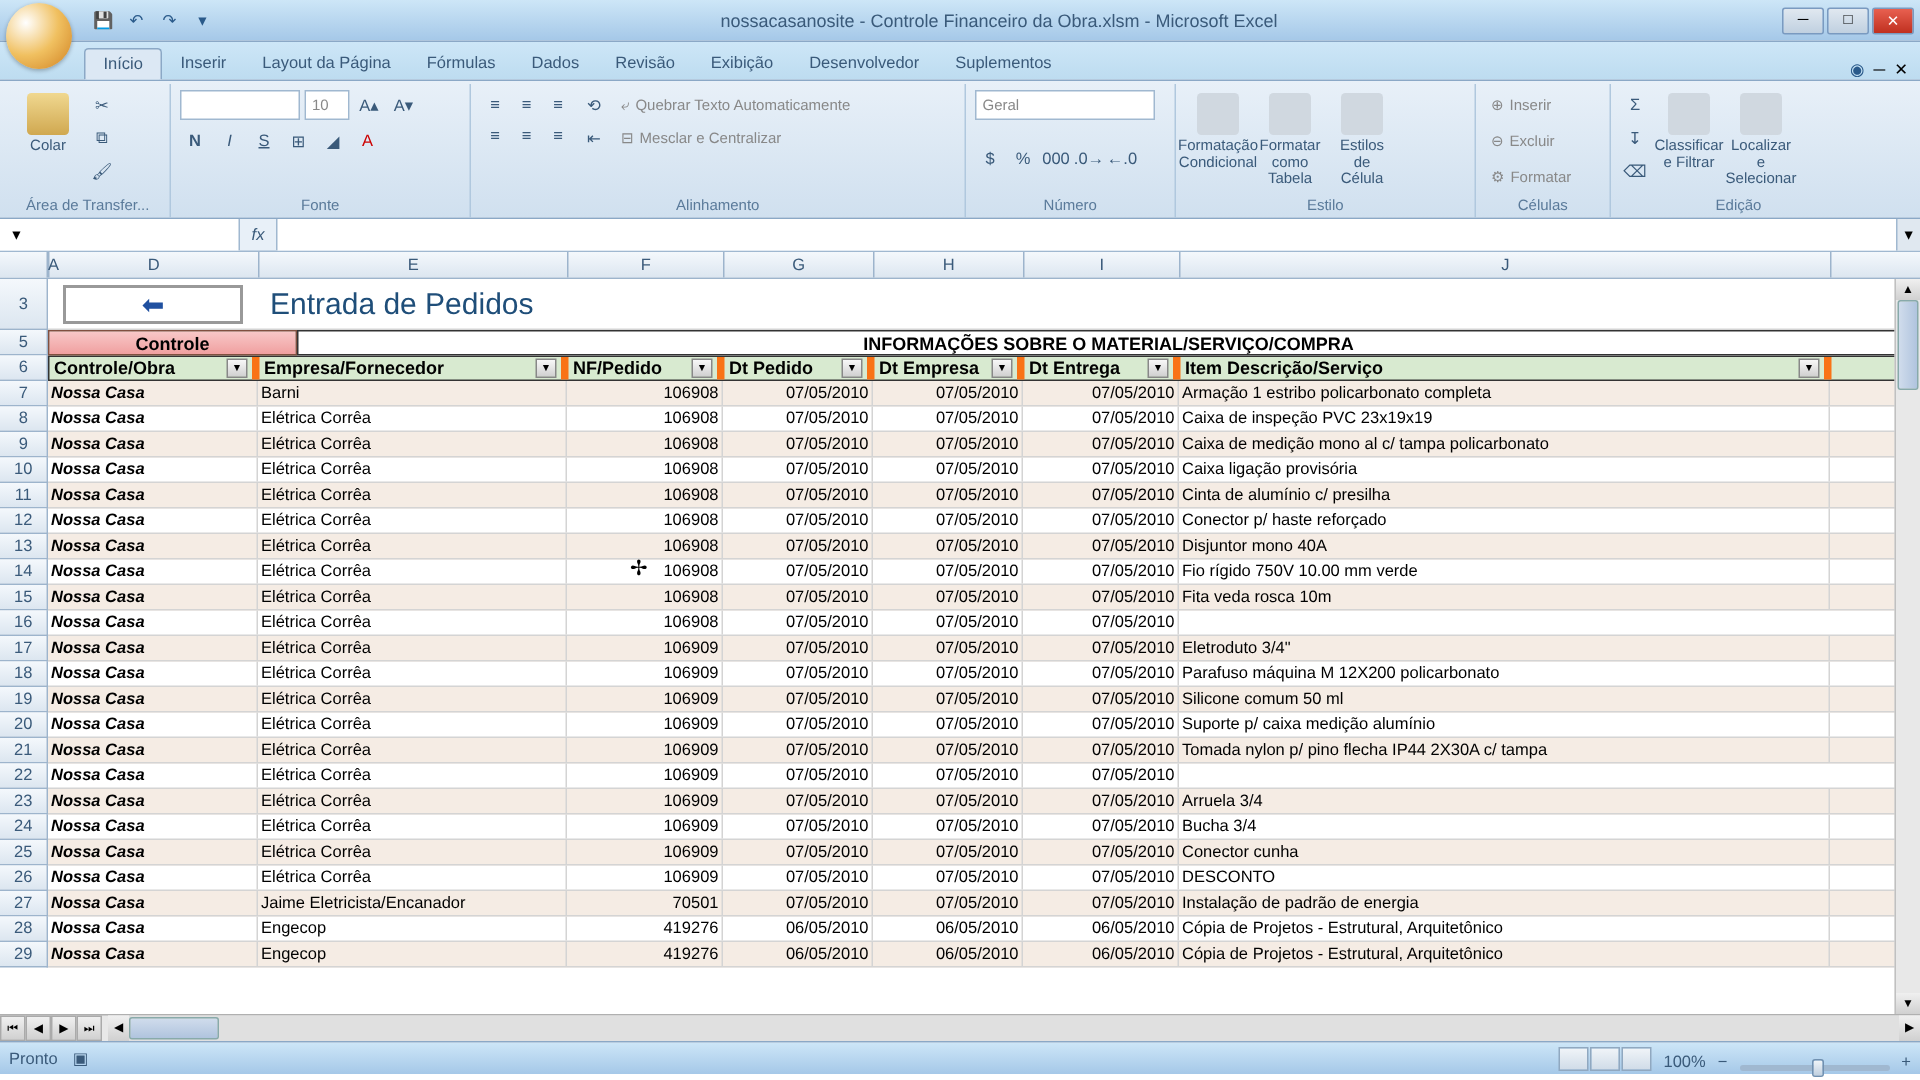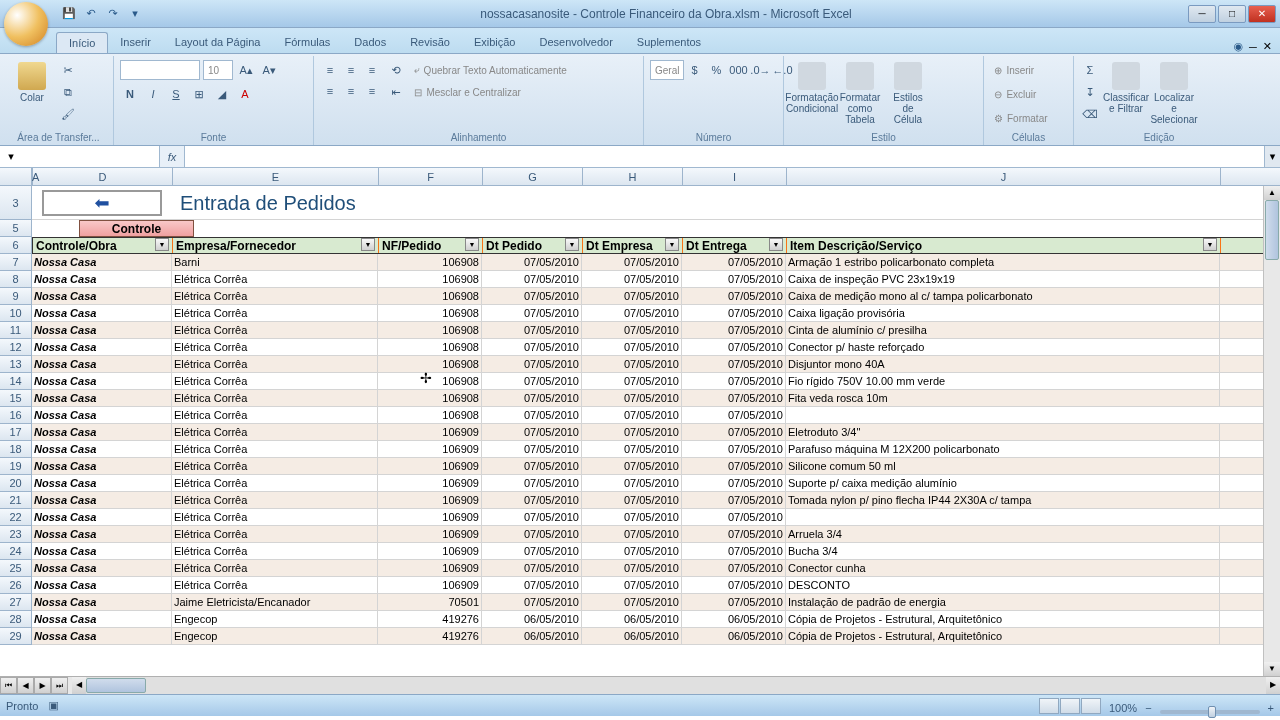--- a/index.html
+++ b/index.html
@@ -56,24 +56,24 @@
 .row-h.tall { height: 34px; line-height: 34px; }
 .cells { flex: 1; position: relative; }
 .data-row { display: flex; height: 17px; border-bottom: 1px solid #d4d4d4; }
 .data-row.zebra { background: #f5ece4; }
 .cell { border-right: 1px solid #d4d4d4; padding: 0 2px; font-size: 11px; line-height: 17px; overflow: hidden; white-space: nowrap; }
 .title-row { height: 34px; display: flex; border-bottom: 1px solid #d4d4d4; }
 .title-cell { font-size: 20px; color: #1f4e79; font-weight: 400; line-height: 34px; padding-left: 8px; }
 .back-btn-cell { width: 140px; display: flex; align-items: center; justify-content: center; }
 .back-btn { width: 120px; height: 26px; background: #fff; border: 2px solid #999; display: flex; align-items: center; justify-content: center; color: #2050a0; font-size: 18px; cursor: pointer; }
 .hdr5 { height: 17px; display: flex; }
-.controle-hdr { width: 115px; background: linear-gradient(#f8c8c8, #f0a0a0); border: 1px solid #805040; text-align: center; font-weight: bold; font-size: 12px; line-height: 17px; margin-left: 47px; }
+.controle-hdr { width: 166px; background: linear-gradient(#f8c8c8, #f0a0a0); border: 1px solid #805040; text-align: center; font-weight: bold; font-size: 12px; line-height: 17px; }
 .info-hdr { flex: 1; background: #fff; text-align: center; font-weight: bold; font-size: 12px; line-height: 17px; border: 1px solid #333; }
 .hdr6 { height: 17px; display: flex; background: #d8ead0; border: 1px solid #333; }
-.hdr6 .hcell { border-right: 1px solid #f97316; font-weight: bold; font-size: 12px; line-height: 17px; padding: 0 3px; display: flex; justify-content: space-between; }
+.hdr6 .hcell { border-right: 5px solid #f97316; font-weight: bold; font-size: 12px; line-height: 17px; padding: 0 3px; display: flex; justify-content: space-between; align-items: center; }
 .dd-arrow { width: 14px; height: 13px; background: linear-gradient(#f8f8f8, #d0d0d0); border: 1px solid #888; font-size: 7px; text-align: center; line-height: 11px; cursor: pointer; }
 .col-A { width: 0px; }
 .col-D { width: 140px; }
 .col-E { width: 206px; }
 .col-F { width: 104px; }
 .col-G { width: 100px; }
 .col-H { width: 100px; }
 .col-I { width: 104px; }
 .col-J { width: 434px; }
 .nossa { font-style: italic; font-weight: bold; }
@@ -198,21 +198,21 @@
           </div>
         <div class="long-btn">
             <span>⊟</span>
             <span>Mesclar e Centralizar</span>
           </div>
       </div>
     </div>
     <div class="ribbon-group-label">Alinhamento</div>
   </div>
   <div class="ribbon-group" style="width:140px">
-    <div class="ribbon-group-body" style="gap:0">
+    <div class="ribbon-group-body" style="flex-direction:column;gap:16px">
       <div class="combo" style="width:120px">Geral</div>
       <div style="display:flex;gap:2px">
         <span class="small-btn">$</span>
         <span class="small-btn">%</span>
         <span class="small-btn">000</span>
         <span class="small-btn">.0→</span>
         <span class="small-btn">←.0</span>
       </div>
     </div>
     <div class="ribbon-group-label">Número</div>
@@ -317,20 +317,21 @@
       </div>
     <div class="cells" id="cells">
         <div class="title-row">
           <div class="back-btn-cell">
             <div class="back-btn">⬅</div>
           </div>
           <div class="title-cell col-E" style="width:auto;flex:1">Entrada de Pedidos</div>
         </div>
         <div class="hdr5">
           <div class="controle-hdr">Controle</div>
+          <div class="info-hdr">INFORMAÇÕES SOBRE O MATERIAL/SERVIÇO/COMPRA</div>
         </div>
         <div class="hdr6">
           <div class="hcell col-D">
             <span>Controle/Obra</span>
             <span class="dd-arrow">▼</span>
           </div>
           <div class="hcell col-E">
             <span>Empresa/Fornecedor</span>
             <span class="dd-arrow">▼</span>
           </div>

